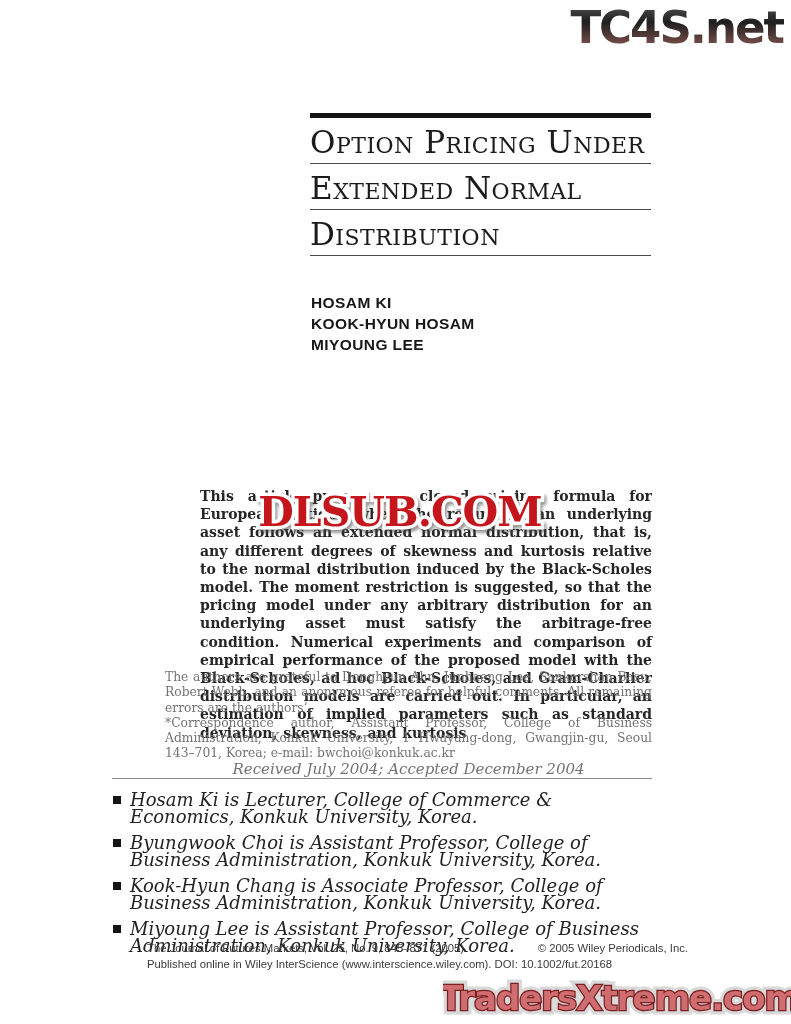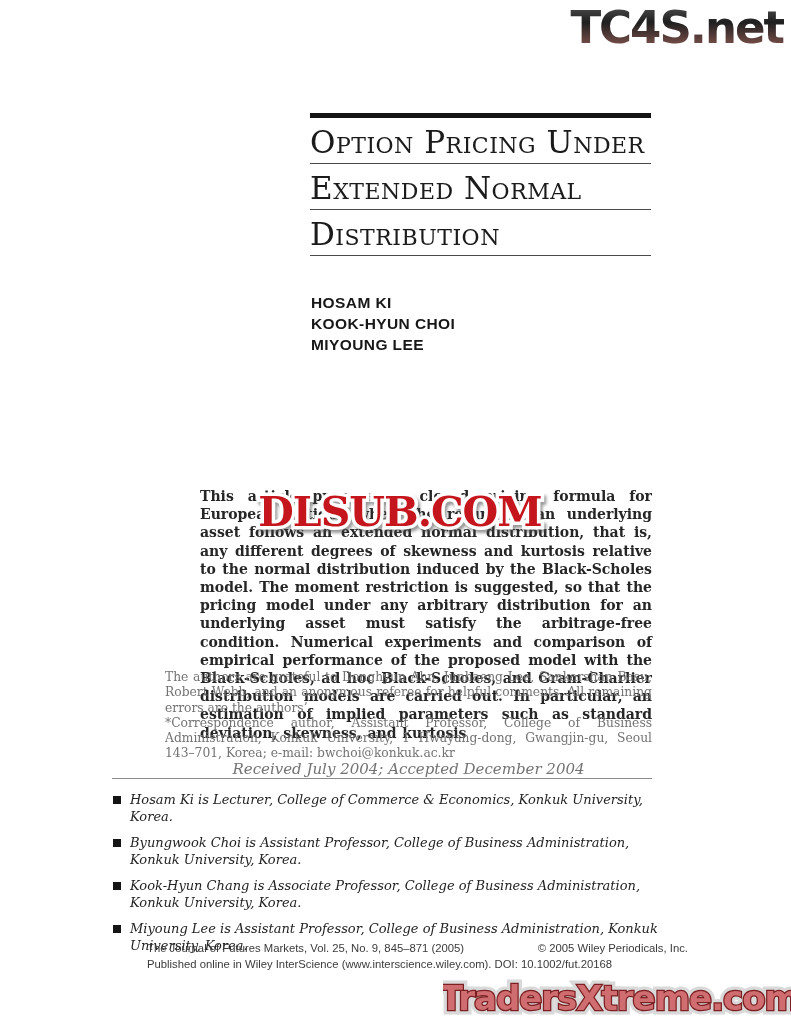--- a/index.html
+++ b/index.html
@@ -60,21 +60,21 @@
   
   .divider {
     position:absolute; left:112px; top:778px; width:540px; height:0;
     border-top:1.3px solid #8a8a8a;
   }
 
   
   .bios { position:absolute; left:112px; top:791px; width:548px; }
   .bio {
     display:flex; align-items:flex-start; margin-bottom:9px;
-    font-style:italic; font-size:13px; line-height:17px; color:#232323;
+    font-style:italic; font-size:18px; line-height:17px; color:#232323;
   }
   .bullet {
     flex:0 0 auto; width:8px; height:8px; background:#151515;
     margin:5px 9px 0 1px;
   }
 
   
   .footer {
     position:absolute; left:104px; top:941px; width:541px;
     font-family:Liberation Sans, sans-serif;
@@ -106,21 +106,21 @@
   </div>
 
   <div class="title-block">
     <div class="title-line">Option Pricing Under</div>
     <div class="title-line">Extended Normal</div>
     <div class="title-line">Distribution</div>
   </div>
 
   <div class="authors">
     <div class="author">HOSAM KI</div>
-    <div class="author">KOOK-HYUN CHOI</div>
+    <div class="author">KOOK-HYUN HOSAM</div>
     <div class="author">MIYOUNG LEE</div>
   </div>
 
   <div class="abstract">This article proposes a closed pricing formula for European options when the return of an underlying asset follows an extended normal distribution, that is, any different degrees of skewness and kurtosis relative to the normal distribution induced by the Black-Scholes model. The moment restriction is suggested, so that the pricing model under any arbitrary distribution for an underlying asset must satisfy the arbitrage-free condition. Numerical experiments and comparison of empirical performance of the proposed model with the Black-Scholes, ad hoc Black-Scholes, and Gram-Charlier distribution models are carried out. In particular, an estimation of implied parameters such as standard deviation, skewness, and kurtosis</div>
 
   <div class="wm-mid">
     <svg width="304" height="54">
       <text x="152" y="40" text-anchor="middle" font-family="DejaVu Serif, serif" font-weight="bold" font-size="41" letter-spacing="-1" fill="#c4161c" stroke="#ffffff" stroke-width="7" paint-order="stroke">DLSUB.COM</text>
     </svg>
   </div>

